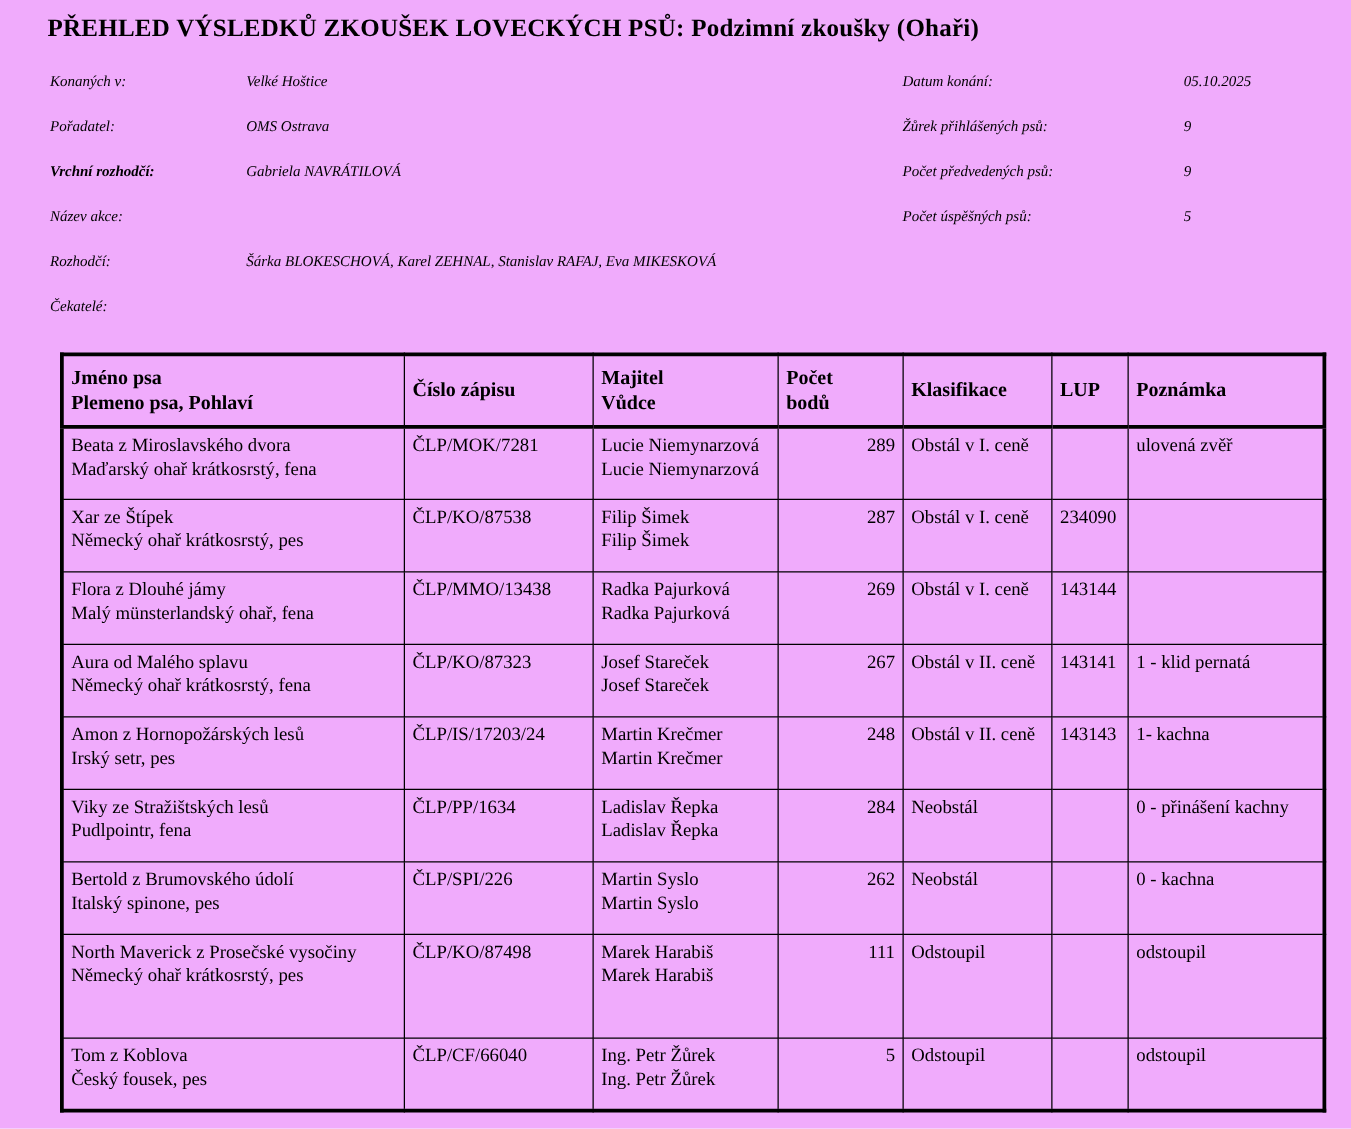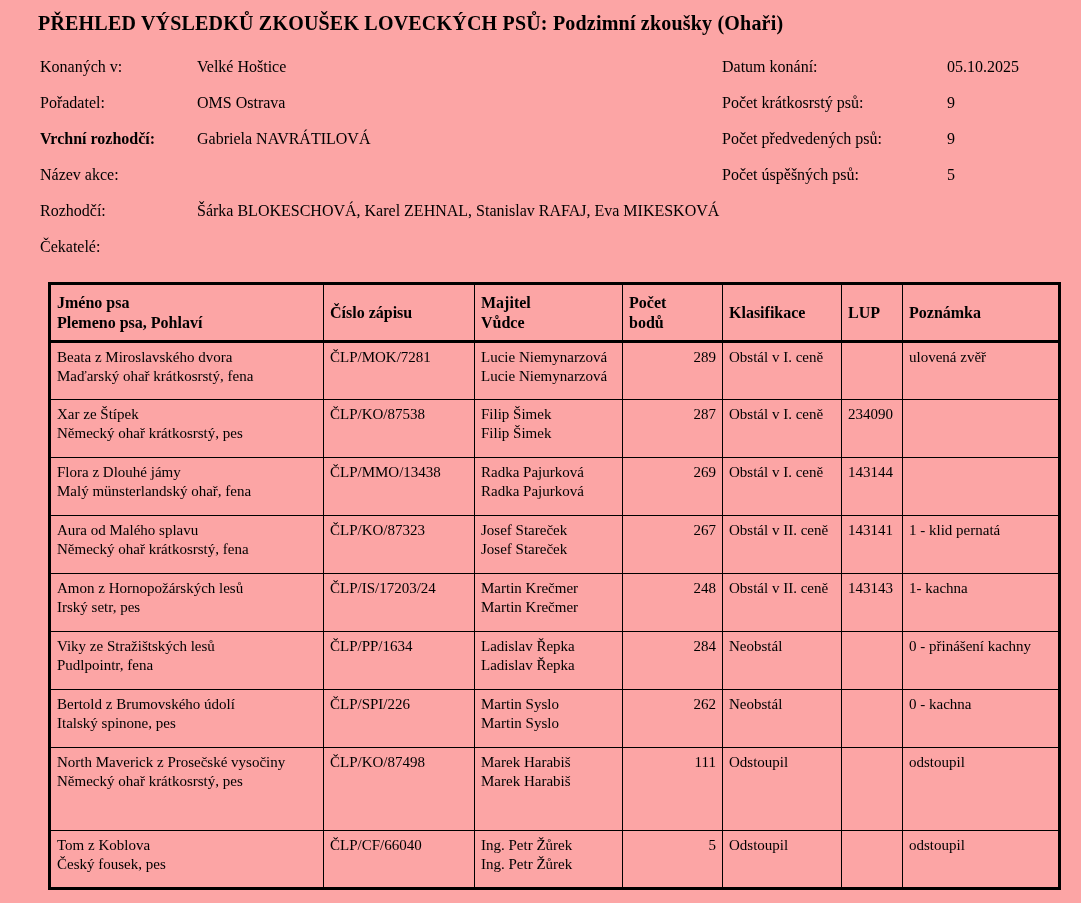--- a/index.html
+++ b/index.html
@@ -3,32 +3,32 @@
 <meta charset="utf-8">
 <style>
   * { margin: 0; padding: 0; box-sizing: border-box; }
   html, body { background: #ffffff; }
   body {
     width: 1081px; height: 903px;
     font-family: "Liberation Serif", "DejaVu Serif", serif;
     color: #000;
     overflow: hidden;
   }
-  .page { position: relative; width: 1081px; height: 903px; background: #fca5a5; }
+  .page { position: relative; width: 1081px; height: 903px; background: #f0abfc; }
 
   .title {
     position: absolute; left: 38px; top: 12px;
     font-size: 20px; font-weight: bold;
     letter-spacing: 0.2px;
     white-space: nowrap;
   }
 
   .meta-left { position: absolute; left: 40px; top: 58px; width: 660px; }
   .meta-right { position: absolute; left: 710px; top: 58px; width: 360px; margin-left: 12px; }
-  .meta-row { display: flex; align-items: flex-start; height: 36px; font-size: 16px; }
+  .meta-row { display: flex; align-items: flex-start; height: 36px; font-size: 12px; font-style: italic; }
   .meta-left .meta-label { width: 157px; flex: 0 0 157px; }
   .meta-right .meta-label { width: 225px; flex: 0 0 225px; }
   .meta-label.bold { font-weight: bold; }
   .meta-value { white-space: nowrap; }
 
   table.results {
     position: absolute; left: 48px; top: 282px;
     width: 1010px;
     border-collapse: collapse;
     table-layout: fixed;
@@ -94,21 +94,21 @@
     <span class="meta-value"></span>
   </div>
 </div>
   <div class="meta-right" id="meta-right">
   <div class="meta-row">
     <span class="meta-label">Datum konání:</span>
     <span class="meta-value">05.10.2025</span>
   </div>
 
   <div class="meta-row">
-    <span class="meta-label">Počet krátkosrstý psů:</span>
+    <span class="meta-label">Žůrek přihlášených psů:</span>
     <span class="meta-value">9</span>
   </div>
 
   <div class="meta-row">
     <span class="meta-label">Počet předvedených psů:</span>
     <span class="meta-value">9</span>
   </div>
 
   <div class="meta-row">
     <span class="meta-label">Počet úspěšných psů:</span>

